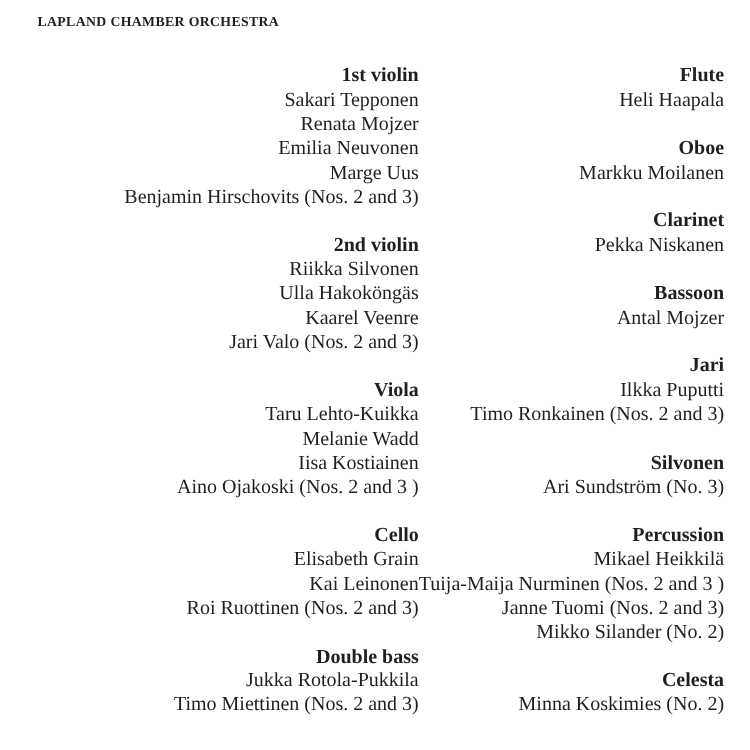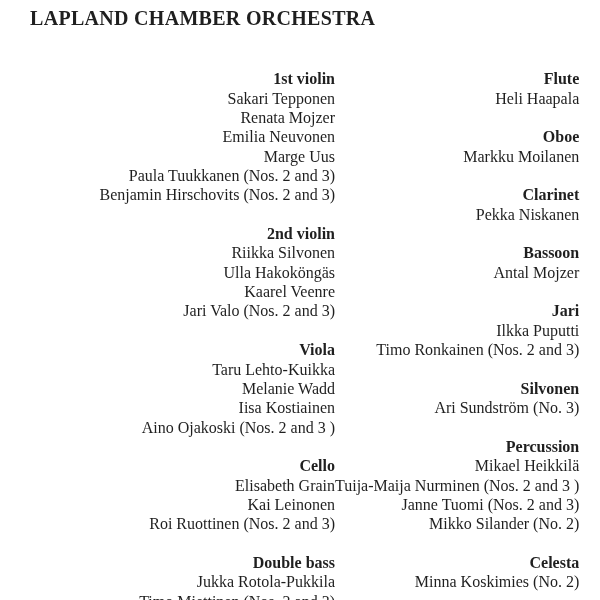--- a/index.html
+++ b/index.html
@@ -15,24 +15,24 @@
     padding: 9px 10px 0 30px;
     background: #ffffff;
     font-family: "Liberation Serif", "DejaVu Serif", serif;
     font-size: 16px;
     line-height: 19.35px;
     color: #1f1f1f;
     overflow: hidden;
   }
   .doc-title {
     font-weight: bold;
-    font-size: 20px;
+    font-size: 11px;
     letter-spacing: 0.3px;
     line-height: 19.35px;
-    margin: 0 0 41px 0;
+    margin: 0 0 23px 0;
     white-space: nowrap;
   }
   .columns {
     display: flex;
     align-items: flex-start;
   }
   .column {
     flex: 0 0 auto;
   }
   .column:first-child {
@@ -56,21 +56,20 @@
 <div class="page">
   <h1 class="doc-title">LAPLAND CHAMBER ORCHESTRA</h1>
   <div class="columns">
       <div class="column">
         <div class="section">
           <div class="section-header">1st violin</div>
           <div class="member">Sakari Tepponen</div>
           <div class="member">Renata Mojzer</div>
           <div class="member">Emilia Neuvonen</div>
           <div class="member">Marge Uus</div>
-          <div class="member">Paula Tuukkanen (Nos. 2 and 3)</div>
           <div class="member">Benjamin Hirschovits (Nos. 2 and 3)</div>
         </div>
         <div class="section">
           <div class="section-header">2nd violin</div>
           <div class="member">Riikka Silvonen</div>
           <div class="member">Ulla Hakoköngäs</div>
           <div class="member">Kaarel Veenre</div>
           <div class="member">Jari Valo (Nos. 2 and 3)</div>
         </div>
         <div class="section">

